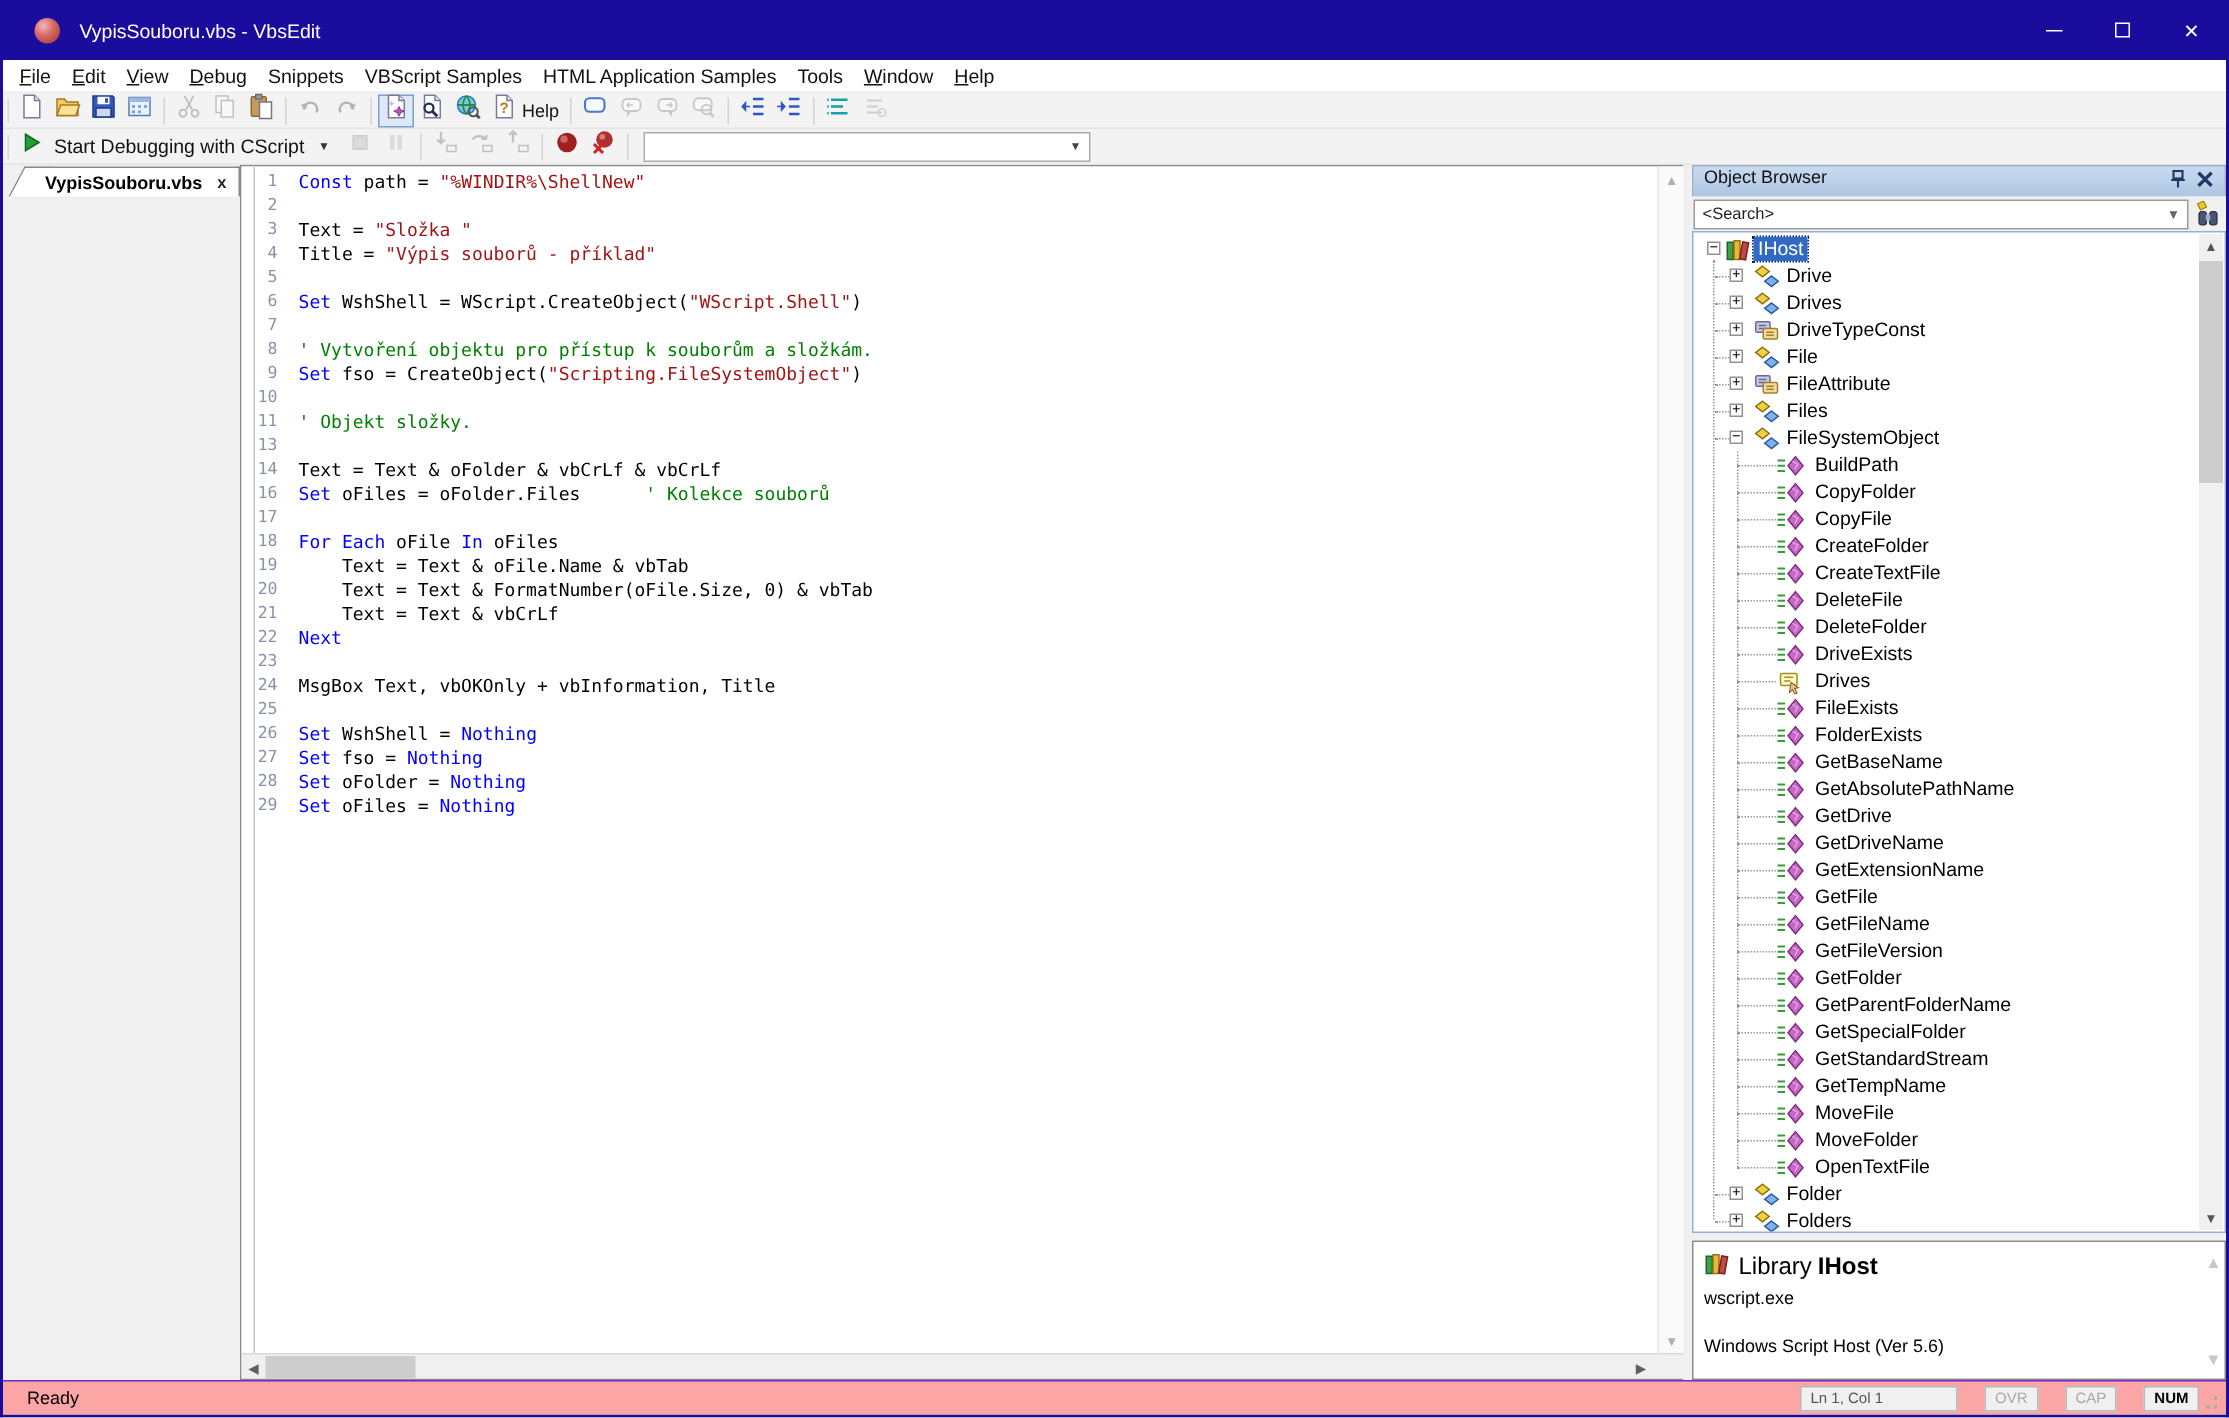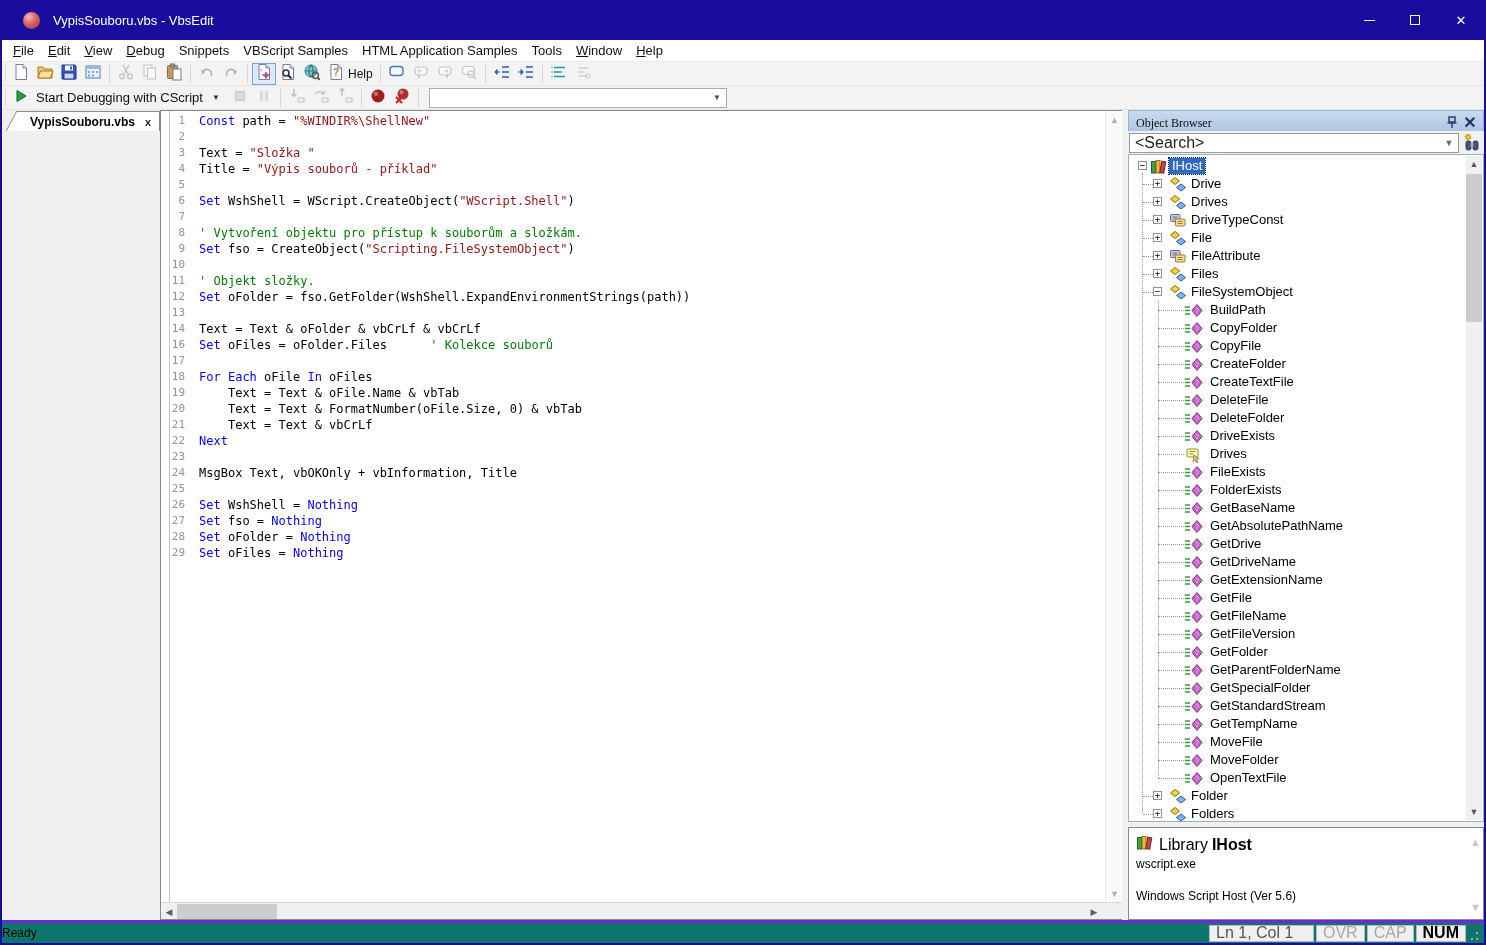--- a/index.html
+++ b/index.html
@@ -73,27 +73,27 @@
   .hscroll { height:17px; background:#f0f0f0; position:relative; flex:none; border-top:1px solid #dadada; }
   .hscroll .arr { position:absolute; top:0; width:16px; height:17px; color:#606060; font-size:9px;
                   display:flex; align-items:center; justify-content:center; }
   .h-thumb { position:absolute; left:16px; top:1px; height:15px; width:100px; background:#cdcdcd; }
 
   .splitter { width:6px; background:#f0f0f0; flex:none; }
 
   
   .side-panel { flex:1; display:flex; flex-direction:column; min-height:0; }
   .panel-header { height:21px; flex:none; background:linear-gradient(#c9daf0,#aec6e2);
-                  display:flex; align-items:flex-end; padding:0 4px 0 7px; border:1px solid #98b0cc; border-bottom:none;font-family:Liberation Serif, serif; }
+                  display:flex; align-items:flex-start; padding:0 4px 0 7px; border:1px solid #98b0cc; border-bottom:none; }
   .panel-title { font-size:12px; color:#101010; flex:1; }
   .panel-hbtn { width:18px; height:17px; display:flex; align-items:center; justify-content:center;
                 color:#1f3864; font-weight:bold; }
   .search-row { height:23px; flex:none; display:flex; align-items:center; background:#f0f0f0; padding:1px 1px; }
   .search-box { flex:1; height:20px; background:#fff; border:1px solid #999; display:flex; align-items:center; }
-  .search-text { flex:1; font-size:16px; color:#222; padding-left:5px; }
+  .search-text { flex:1; font-size:11px; color:#222; padding-left:5px; }
   .search-dd { width:18px; text-align:center; color:#666; font-size:9px; }
   .find-btn { width:22px; height:20px; margin-left:2px; display:flex; align-items:center; justify-content:center; }
 
   .tree { flex:1; position:relative; background:#fff; border:1px solid #98b0cc; overflow:hidden; padding-top:2px; }
   .tree-row { position:relative; height:18px; }
   .tree-row .stub { position:absolute; top:9px; border-top:1px dotted #9a9a9a; }
   .tree-row.d1 .stub { left:14px; width:10px; }
   .tree-row.d2 .stub { left:29px; width:26px; }
   .guide { position:absolute; border-left:1px dotted #9a9a9a; width:0; }
   .expander { position:absolute; top:4px; width:9px; height:9px; background:#fff; border:1px solid #919191;
@@ -115,25 +115,25 @@
                 padding:6px 20px 0 7px; }
   .info-line1 { display:flex; align-items:center; font-size:16px; color:#000; }
   .info-line1 .lib-word { margin:0 4px 0 5px; }
   .info-line1 b { font-weight:bold; }
   .info-plain { font-size:12px; color:#000; margin-top:2px; }
   .info-ws { margin-top:18px; }
   .info-scroll-up, .info-scroll-dn { position:absolute; right:2px; color:#c8c8c8; font-size:11px; }
   .info-scroll-up { top:8px; } .info-scroll-dn { bottom:6px; }
 
   
-  .statusbar { height:23px; flex:none; background:#0f766e; border-top:3px solid #6d28d9;
-               display:flex; align-items:center; padding:0 4px 0 0; }
+  .statusbar { height:23px; flex:none; background:#fca5a5; border-top:1px solid #6d28d9;
+               display:flex; align-items:center; padding:0 4px 0 16px; }
   .status-ready { font-size:12px; color:#000; flex:1; }
-  .status-box { height:17px; border:1px solid #b8b8b8; background:#f0f0f0; font-size:16px;
-                display:flex; align-items:center; padding:0 6px; margin-left:2px; }
+  .status-box { height:17px; border:1px solid #b8b8b8; background:#f0f0f0; font-size:10px;
+                display:flex; align-items:center; padding:0 6px; margin-left:18px; }
   .pos-box { width:105px; color:#555; }
   .flag { color:#a8a8a8; } .flag.on { color:#000; font-weight:bold; }
   .grip { width:12px; height:17px; margin-left:2px;
           background:
             radial-gradient(circle at 9px 14px, #a9a9a9 1px, transparent 1.4px),
             radial-gradient(circle at 9px 8px,  #a9a9a9 1px, transparent 1.4px),
             radial-gradient(circle at 4px 14px, #a9a9a9 1px, transparent 1.4px); }
 </style>
 </head>
 <body>
@@ -436,24 +436,20 @@
             </div>
             <div class="code-line">
               <span class="ln">10</span>
               <span class="code"></span>
             </div>
             <div class="code-line">
               <span class="ln">11</span>
               <span class="code"><span class="tok-com">' Objekt složky.</span></span>
             </div>
             <div class="code-line">
-              <span class="ln">12</span>
-              <span class="code"><span class="tok-kw">Set </span><span>oFolder = fso.GetFolder(WshShell.ExpandEnvironmentStrings(path))</span></span>
-            </div>
-            <div class="code-line">
               <span class="ln">13</span>
               <span class="code"></span>
             </div>
             <div class="code-line">
               <span class="ln">14</span>
               <span class="code"><span>Text = Text &amp; oFolder &amp; vbCrLf &amp; vbCrLf</span></span>
             </div>
             <div class="code-line">
               <span class="ln">16</span>
               <span class="code"><span class="tok-kw">Set </span><span>oFiles = oFolder.Files      </span><span class="tok-com">' Kolekce souborů</span></span>

